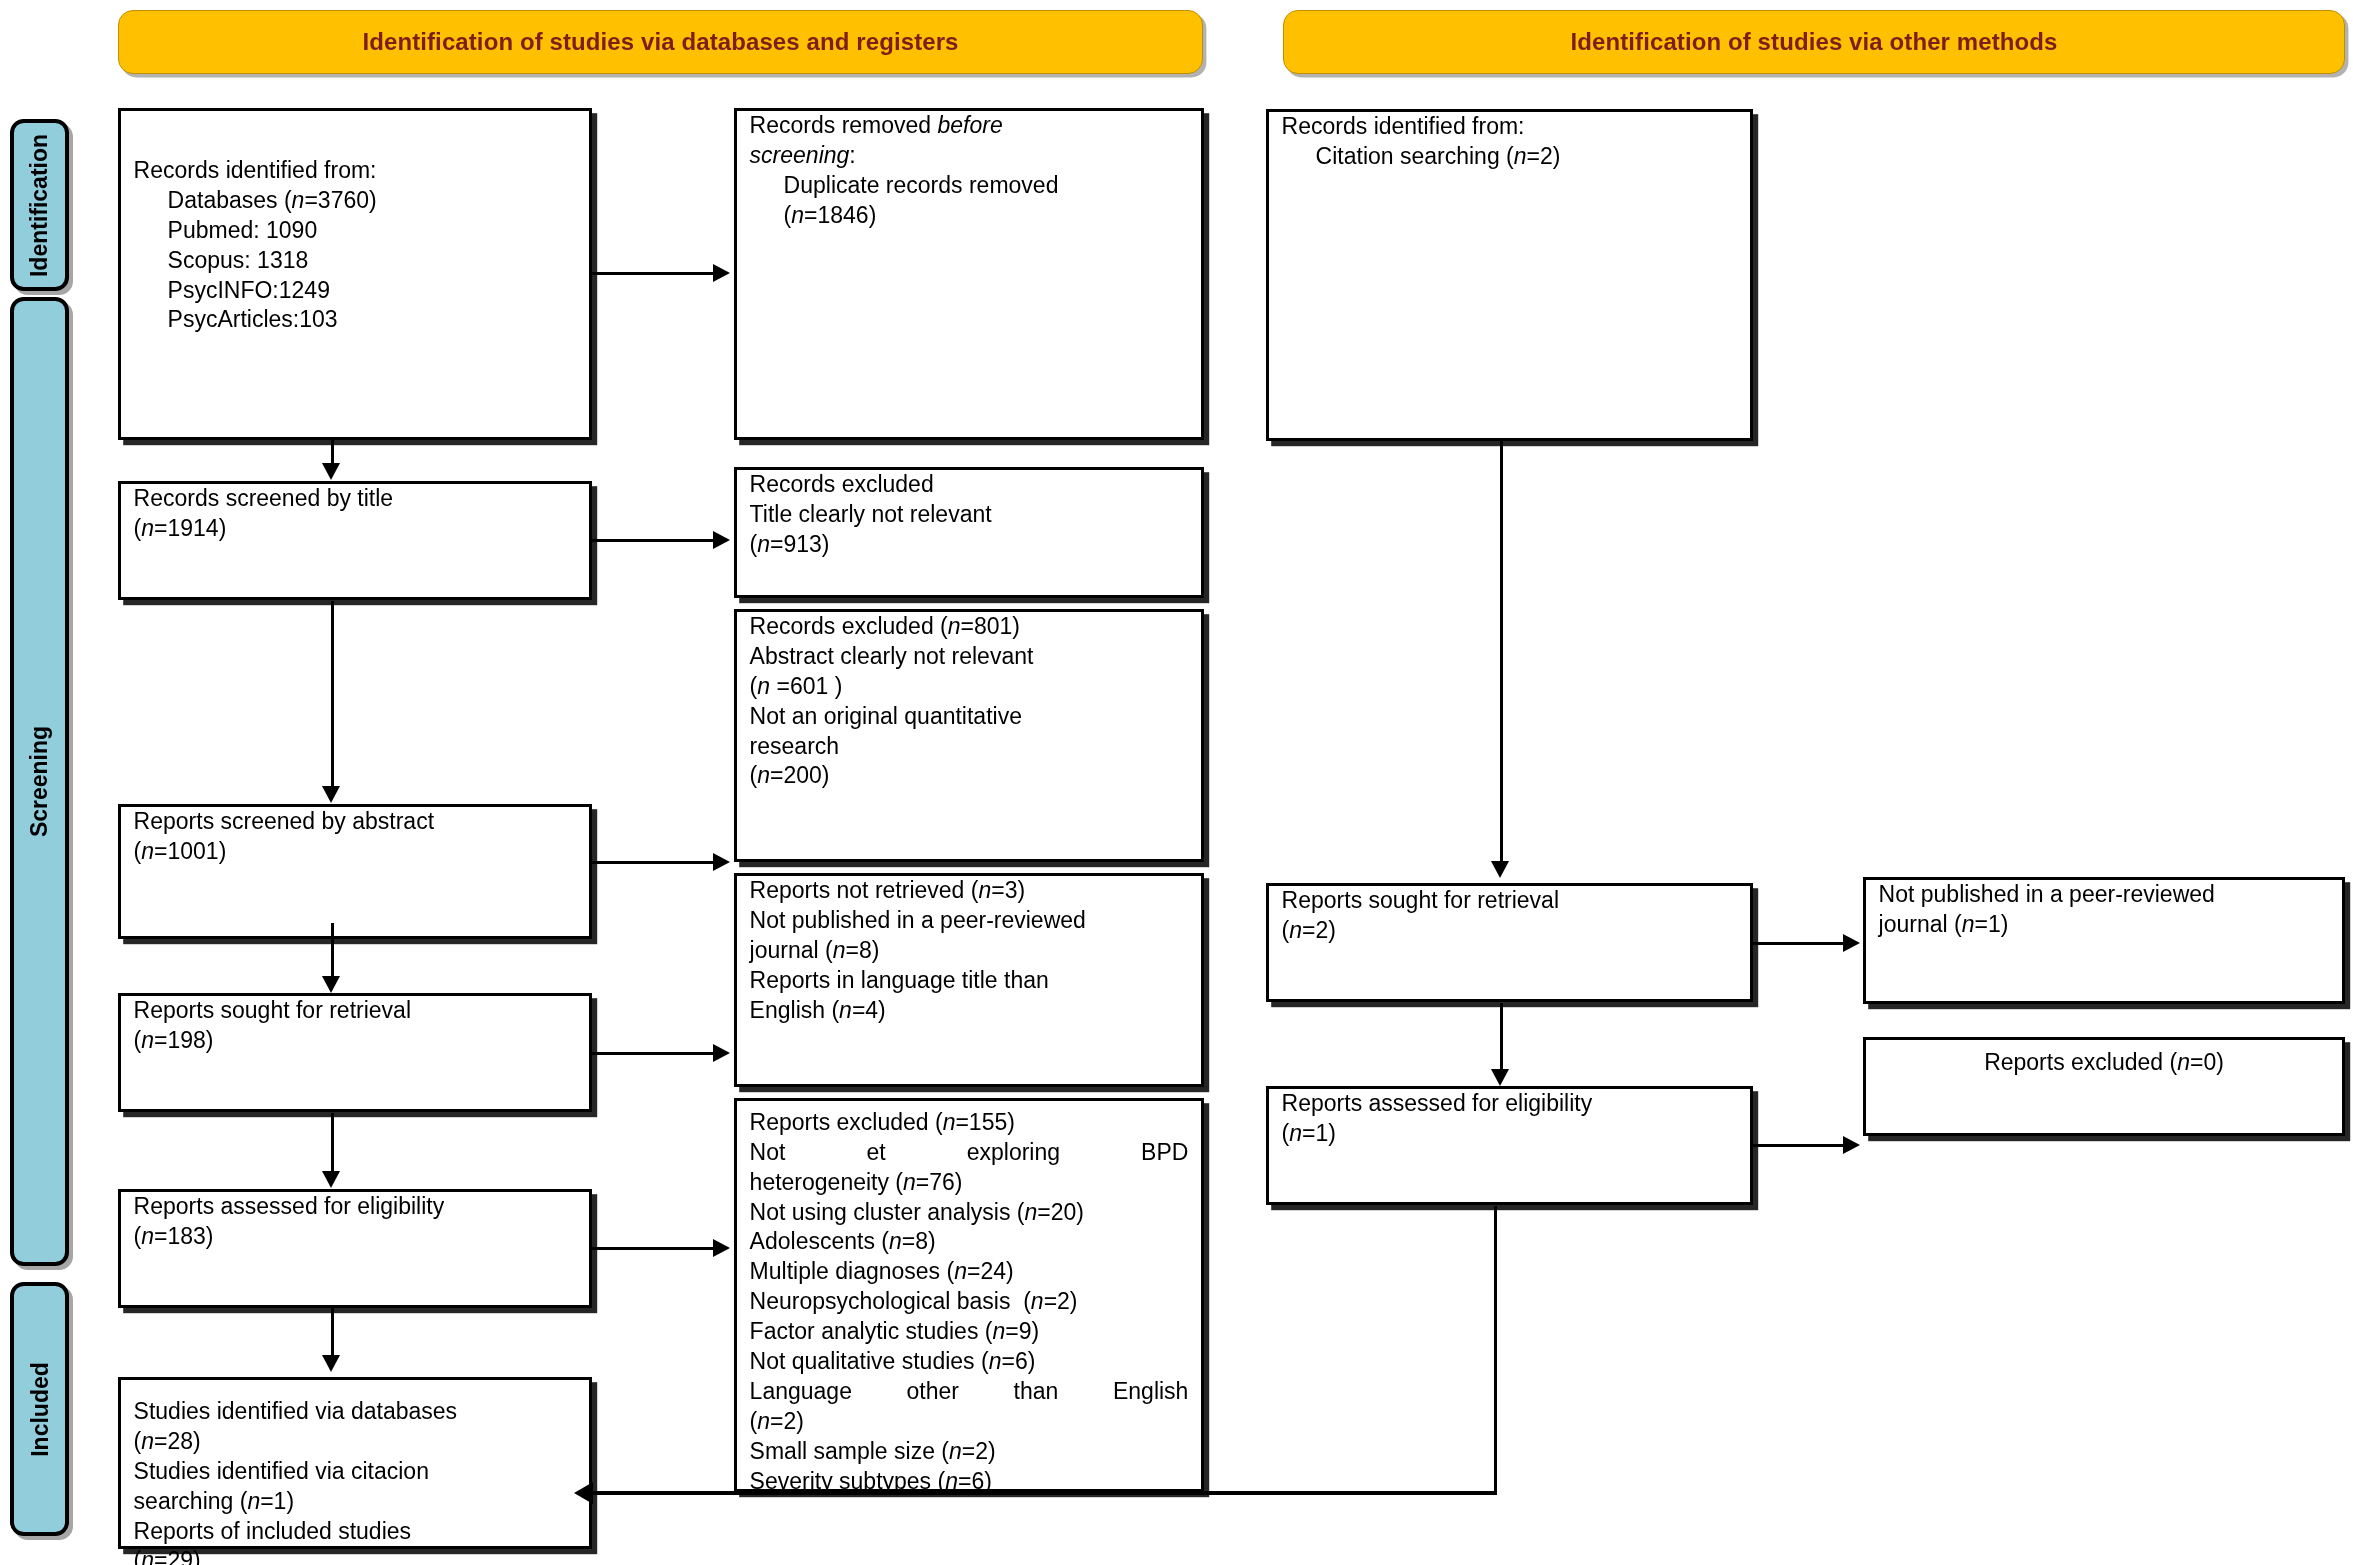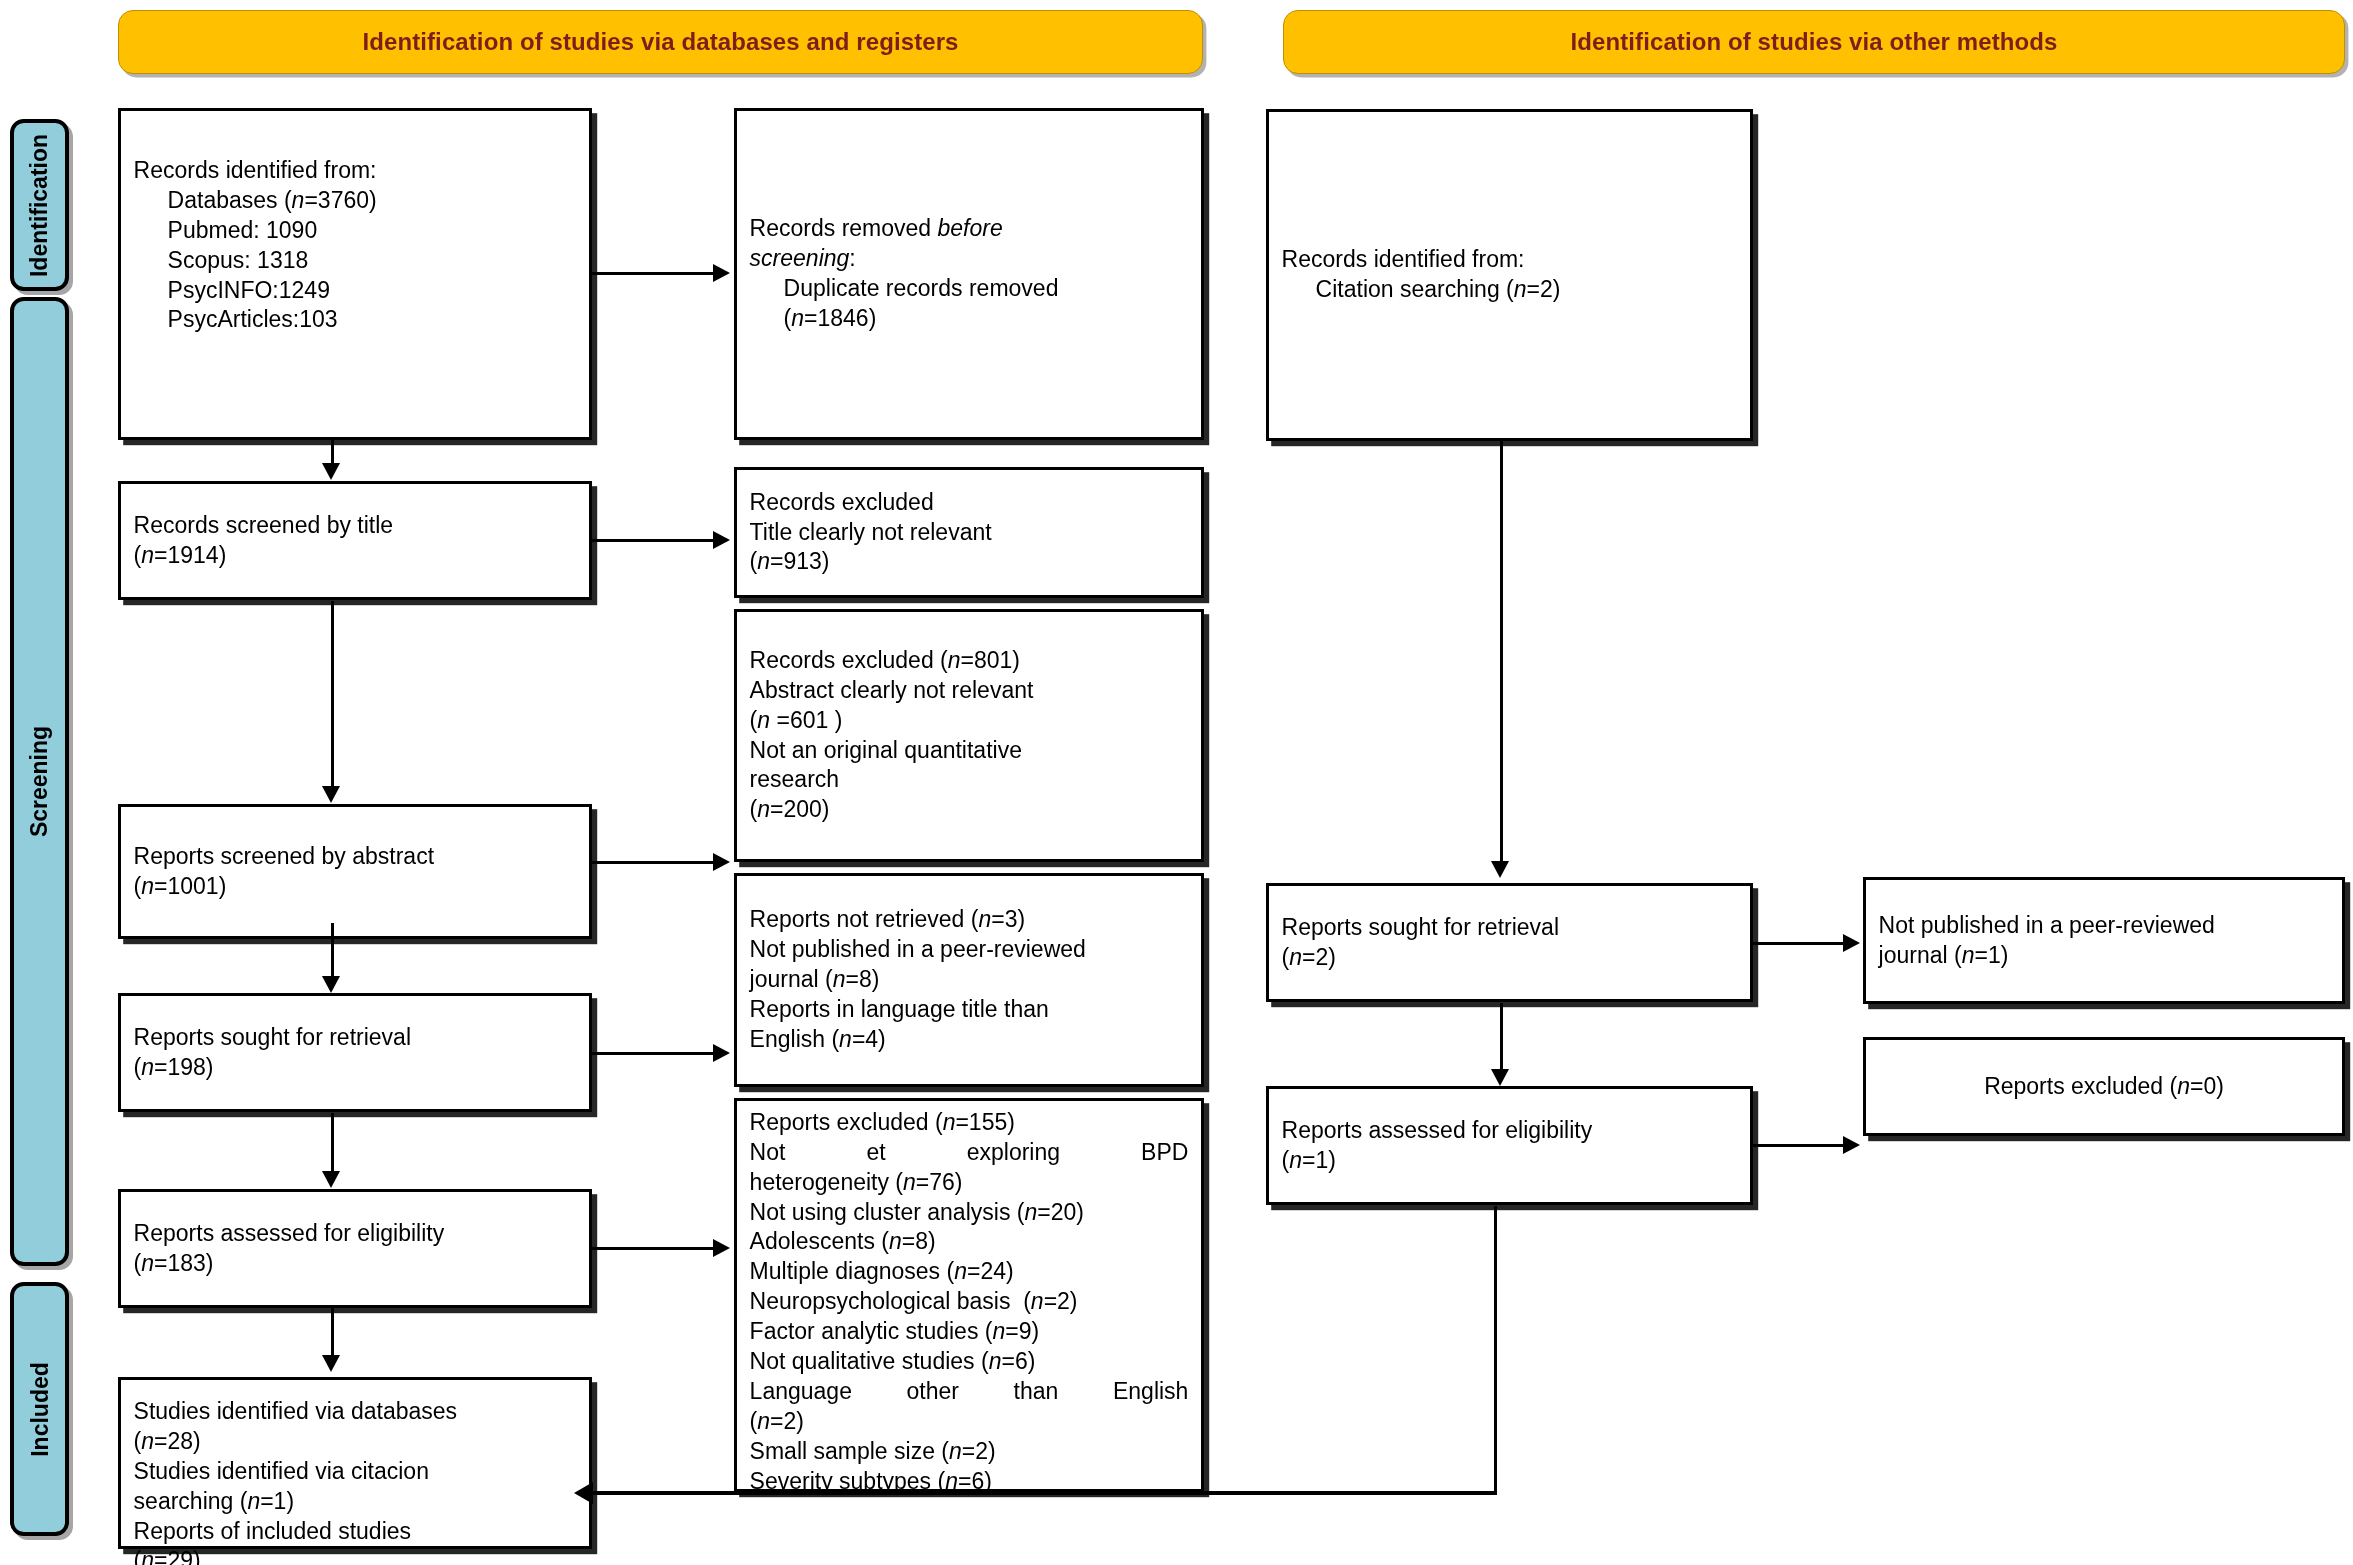--- a/index.html
+++ b/index.html
@@ -62,21 +62,20 @@
   
   .fbox {
     position: absolute;
     background: #ffffff;
     border: 3.4px solid #000000;
     box-sizing: border-box;
     box-shadow: 5.2px 5.2px 0 rgba(0,0,0,0.85);
     padding: 0 12.6px;
     display: flex;
     flex-direction: column;
-    justify-content: center;
   }
   .fbox .line {
     font-size: 23px;
     line-height: 1.30;
     color: #000000;
     white-space: pre-wrap;
   }
   .fbox .line.indent { padding-left: 34px; }
   .fbox .line.just {
     text-align: justify;
@@ -279,21 +278,21 @@
 
   <div class="conn vline" style="left:1500px; top:1003px; height:70px;"></div>
   <div class="arrow-d" style="left:1491px; top:1069px;"></div>
 
   <div class="fbox" style="left:1266px; top:1086px; width:487px; height:119px;">
     <div class="line">Reports assessed for eligibility</div>
     <div class="line">(<em class="nit">n</em>=1)</div>
   </div>
 
   <div class="fbox" style="left:1863px; top:1037px; width:482px; height:99px; align-items:center;">
-    <div class="line" style="text-align:center;">Reports excluded (<em class="nit">n</em>=0)</div>
+    <div class="line" style="text-align:center;margin-top:8px;">Reports excluded (<em class="nit">n</em>=0)</div>
   </div>
 
   <div class="conn hline" style="left:1753px; top:1144px; width:91px;"></div>
   <div class="arrow-r" style="left:1843px; top:1136px;"></div>
 
   <div class="conn vline" style="left:1494px; top:1206px; height:287px;"></div>
   <div class="conn hline thick" style="left:593px; top:1491px; width:904px;"></div>
   <div class="arrow-l" style="left:574px; top:1482px;"></div>
 
 </div>

